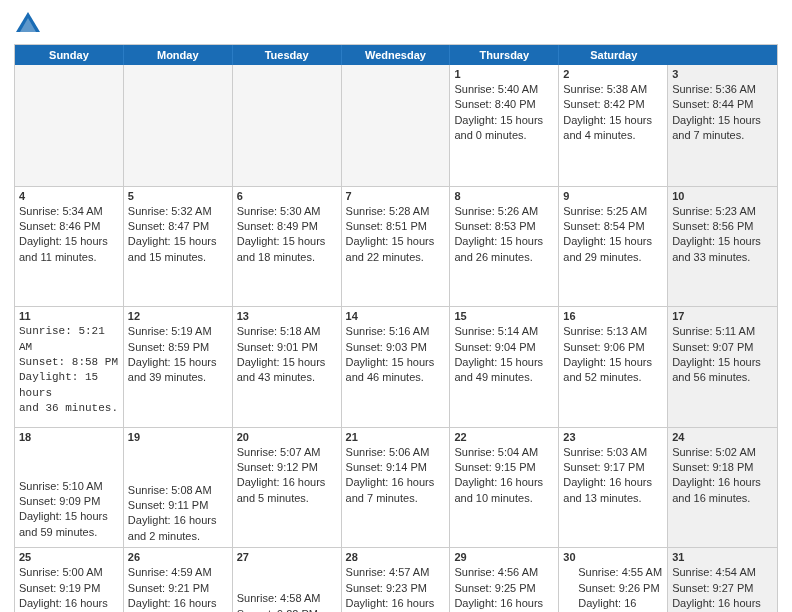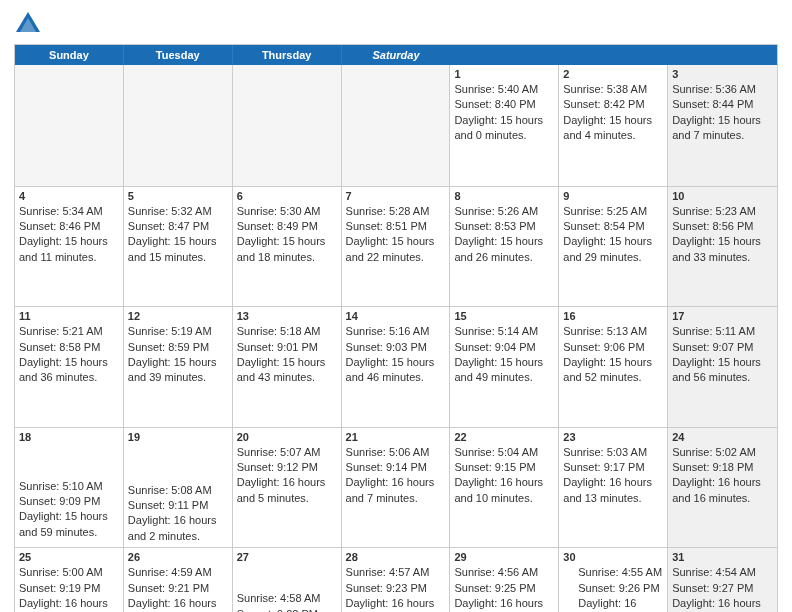--- a/index.html
+++ b/index.html
@@ -65,21 +65,21 @@
       background: #1a6cb5;
     }
     .cal-head-cell {
       color: #fff;
       font-size: 11px;
       font-weight: bold;
       text-align: center;
       padding: 4px 2px;
       border-right: 1px solid #2a7cc5;
     }
-    .cal-head-cell:last-child { border-right: none; font-style: italic; }
+    .cal-head-cell:last-child { border-right: none; }
     .cal-body {
       flex: 1;
       display: grid;
       grid-template-rows: repeat(5, 1fr);
     }
     .cal-row {
       display: grid;
       grid-template-columns: repeat(7, 1fr);
       border-top: 1px solid #ccc;
     }
@@ -124,21 +124,23 @@
     </div>
     <div class="title-block">
       <div class="cal-title"></div>
       <div class="cal-subtitle"></div>
     </div>
   </div>
 
   <div class="calendar">
     <div class="cal-head">
     <div class="cal-head-cell">Sunday</div>
+        <div class="cal-head-cell">Monday</div>
         <div class="cal-head-cell">Tuesday</div>
+        <div class="cal-head-cell">Wednesday</div>
         <div class="cal-head-cell">Thursday</div>
         <div class="cal-head-cell">Saturday</div>
       </div>
     <div class="cal-body">
     <div class="cal-row">
           <div class="cal-cell empty"></div>
           <div class="cal-cell empty"></div>
           <div class="cal-cell empty"></div>
           <div class="cal-cell empty"></div>
           <div class="cal-cell">
@@ -210,21 +212,21 @@
             <span class="day-num">10</span>
             <div class="day-info" style="white-space: pre-line;">Sunrise: 5:23 AM
 Sunset: 8:56 PM
 Daylight: 15 hours
 and 33 minutes.</div>
           </div>
         </div>
         <div class="cal-row">
           <div class="cal-cell">
             <span class="day-num">11</span>
-            <div class="day-info" style="white-space: pre-line;">Sunrise: 5:21 AM
+            <div class="day-info" style="white-space: pre-line; font-family: Liberation Mono, monospace;">Sunrise: 5:21 AM
 Sunset: 8:58 PM
 Daylight: 15 hours
 and 36 minutes.</div>
           </div>
           <div class="cal-cell">
             <span class="day-num">12</span>
             <div class="day-info" style="white-space: pre-line;">Sunrise: 5:19 AM
 Sunset: 8:59 PM
 Daylight: 15 hours
 and 39 minutes.</div>

